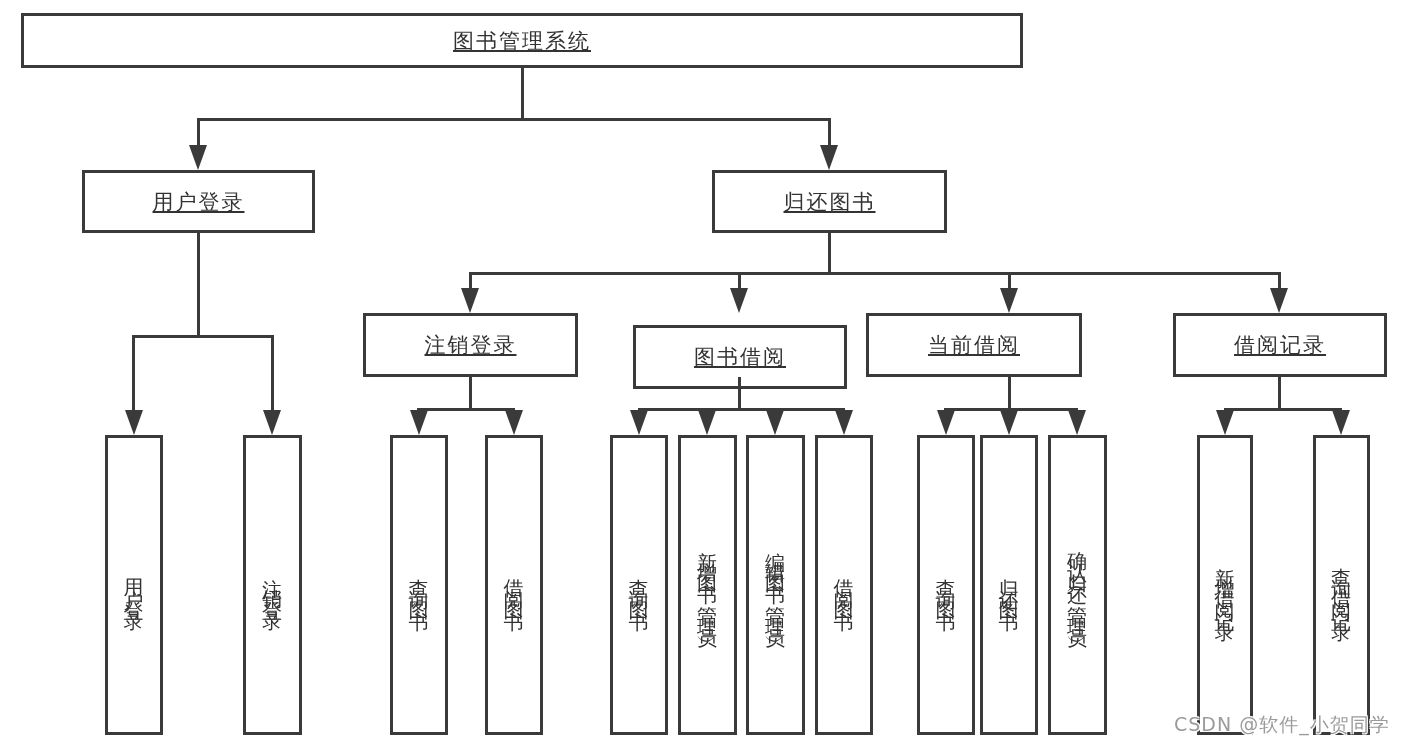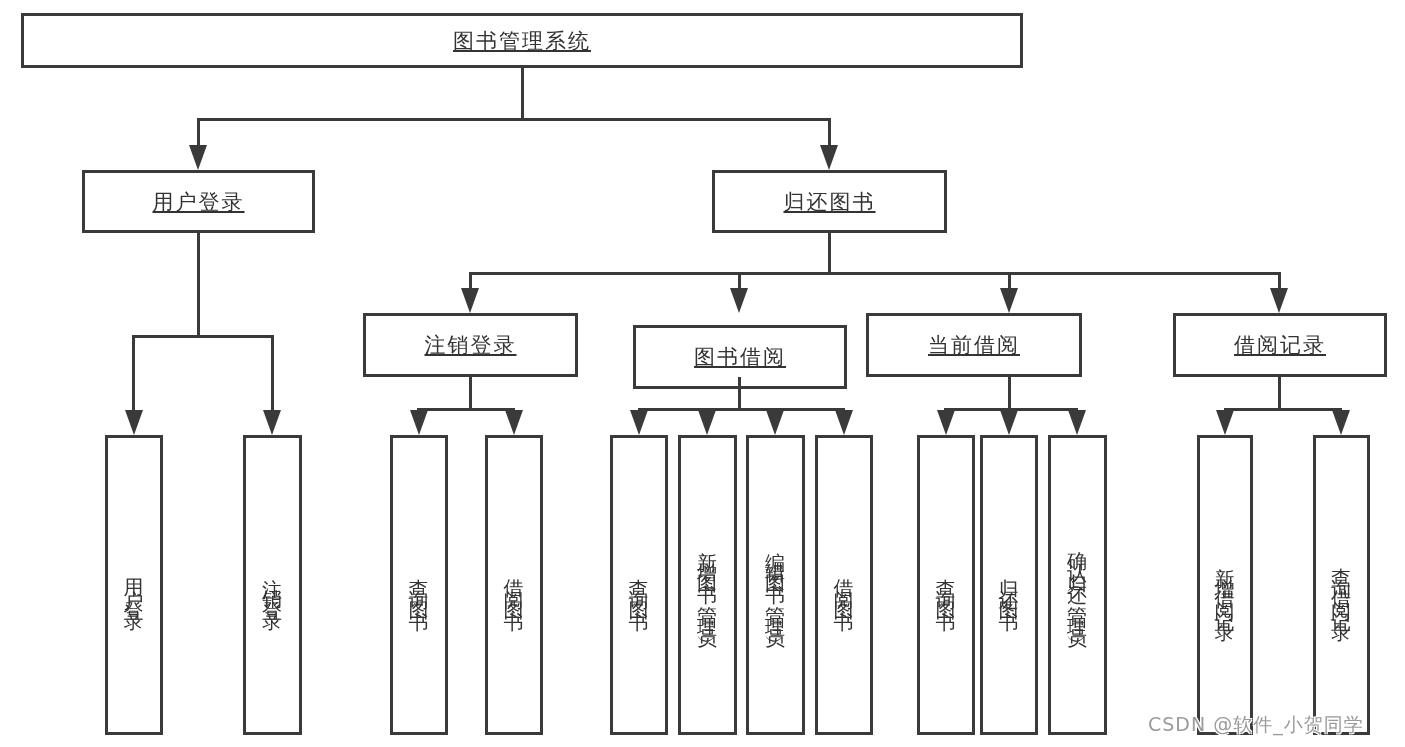--- a/index.html
+++ b/index.html
@@ -43,21 +43,21 @@
   .vline{position:absolute;width:3px;background:var(--line);}
   .hline{position:absolute;height:3px;background:var(--line);}
   .arrow{
     position:absolute;width:0;height:0;
     border-left:9px solid transparent;
     border-right:9px solid transparent;
     border-top:25px solid var(--line);
   }
   .watermark{
     position:absolute;
-    left:1148px;top:712px;
+    left:1174px;top:712px;
     font-size:19px;
     letter-spacing:1px;
     color:#9b9b9b;
     text-shadow:-1px -1px 0 #fff,1px -1px 0 #fff,-1px 1px 0 #fff,1px 1px 0 #fff;
     white-space:nowrap;
   }
 </style>
 </head>
 <body>
 

